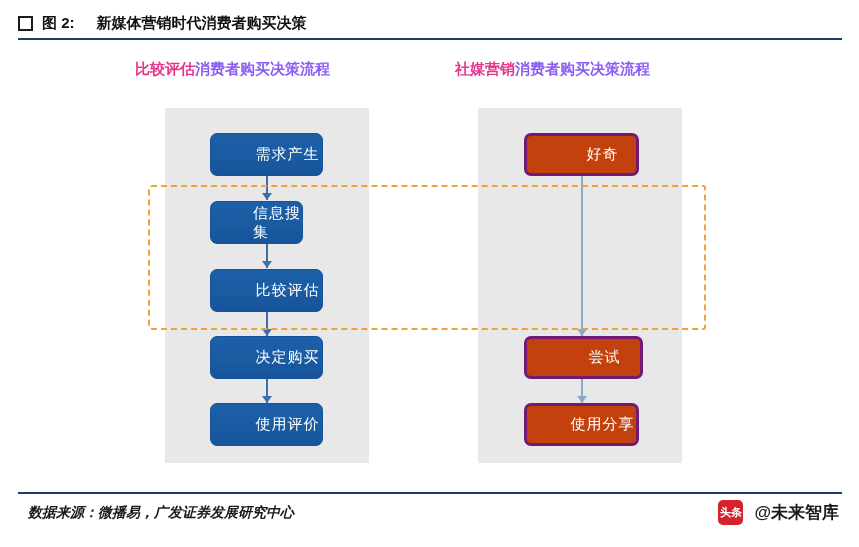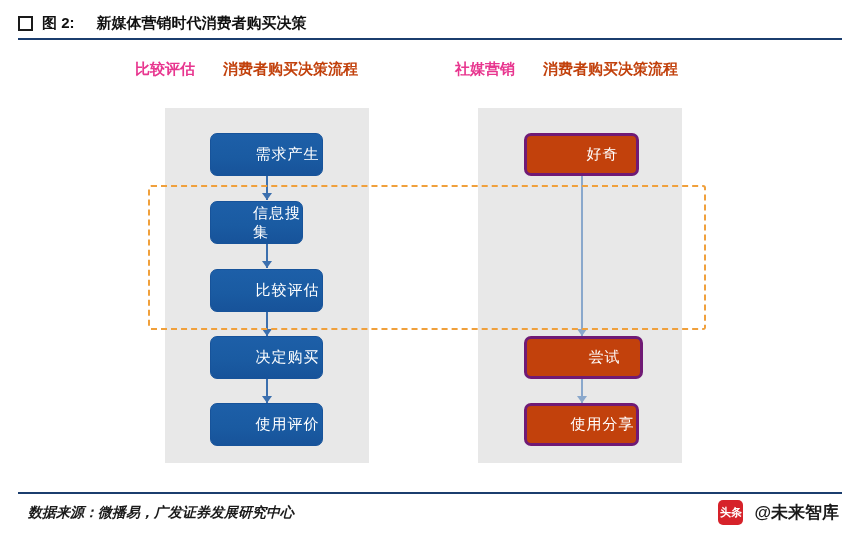--- a/index.html
+++ b/index.html
@@ -64,21 +64,21 @@
   
   .col-head {
     position: absolute;
     font-size: 15px;
     font-weight: bold;
     white-space: nowrap;
   }
   .col-head.left { left: 135px; top: 60px; }
   .col-head.right { left: 455px; top: 60px; }
   .accent { color: #e8368f; }
-  .plain { color: #c2410c; margin-left: 28px; }
+  .plain { color: #8b5cf6; }
 
   
   .panel {
     position: absolute;
     background: #e8e8e8;
   }
   .panel.left  { left: 165px; top: 108px; width: 204px; height: 355px; }
   .panel.right { left: 478px; top: 108px; width: 204px; height: 355px; }
 
   

